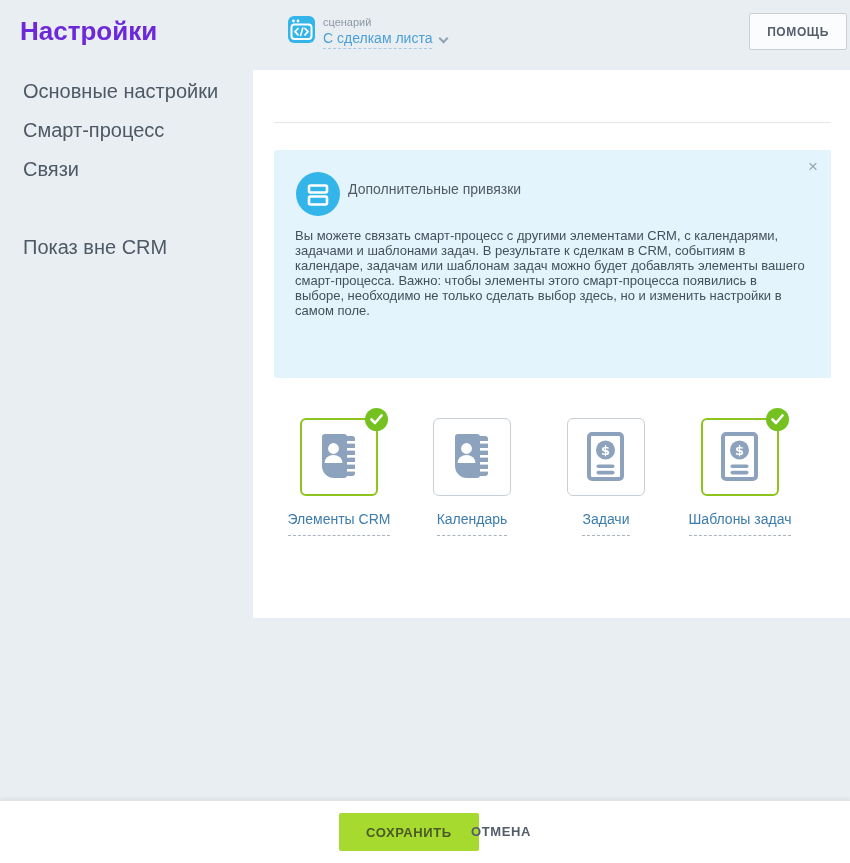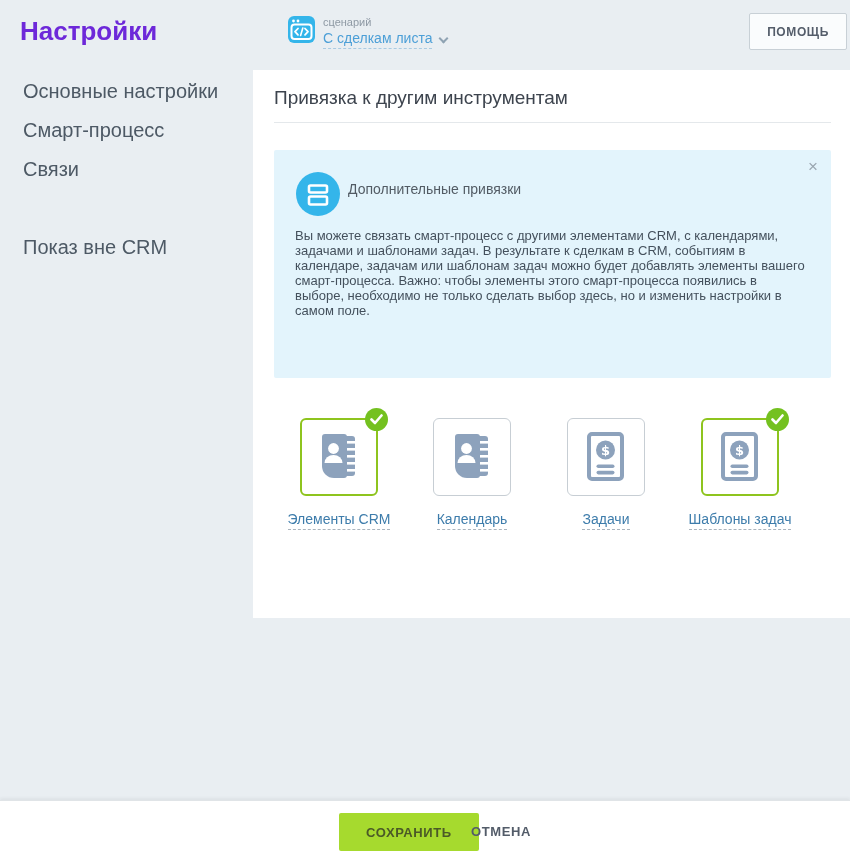--- a/index.html
+++ b/index.html
@@ -49,21 +49,21 @@
 
   
   .card { position:absolute; top:348px; width:78px; height:78px; border-radius:6px; background:#fff;
           display:flex; align-items:center; justify-content:center; cursor:pointer; }
   .card.unsel { border:1px solid #c7ced4; }
   .card.sel   { border:2px solid #8ec41e; }
   .card-0 { left:47px; } .card-1 { left:180px; } .card-2 { left:314px; } .card-3 { left:448px; }
   .badge { position:absolute; top:-12px; right:-12px; width:23px; height:23px; border-radius:50%; background:#74c120;
            display:flex; align-items:center; justify-content:center; }
   .card-label { position:absolute; top:441px; width:160px; text-align:center; font-size:14px; }
-  .card-label span { color:#3d7cab; border-bottom:1px dashed #aab4bd; padding-bottom:2px; cursor:pointer; white-space:nowrap; }
+  .card-label span { color:#3d7cab; border-bottom:1px dashed #aab4bd; padding-bottom:8px; cursor:pointer; white-space:nowrap; }
   .cl-0 { left:6px; } .cl-1 { left:139px; } .cl-2 { left:273px; } .cl-3 { left:407px; }
 
   
   .footer { position:absolute; left:0; bottom:0; width:850px; height:63px; background:#ffffff;
             border-top:1px solid #e0e4e7; box-shadow:0 -2px 3px rgba(0,0,0,0.05); }
   .save-btn { position:absolute; left:339px; top:12px; height:38px; padding:0 27px;
               background:#a6da2e; border:none; border-radius:2px;
               font-size:13px; font-weight:bold; letter-spacing:0.6px; color:#4b5a27; cursor:pointer;
               font-family:"Liberation Sans", sans-serif; }
   .cancel-btn { position:absolute; left:471px; top:12px; height:38px; line-height:38px;
@@ -96,21 +96,20 @@
     <div class="scenario-label">сценарий</div>
     <div class="scenario-link-row">
       <span class="scenario-link">С сделкам листа</span>
       <span class="chev"></span>
     </div>
   </div>
 </div>
 <button class="help-btn">ПОМОЩЬ</button>
 
 <div class="panel">
-  <div class="panel-title">Привязка к другим инструментам</div>
   <div class="panel-hr"></div>
 
   <div class="infobox">
     <div class="info-icon">
       <svg width="44" height="44" viewBox="0 0 44 44">
         <rect x="13" y="13.5" width="18" height="7" rx="1.5" fill="none" stroke="#fff" stroke-width="2.6"></rect>
         <rect x="13" y="24.5" width="18" height="8" rx="1.5" fill="none" stroke="#fff" stroke-width="2.6"></rect>
       </svg>
     </div>
     <div class="info-title">Дополнительные привязки</div>

